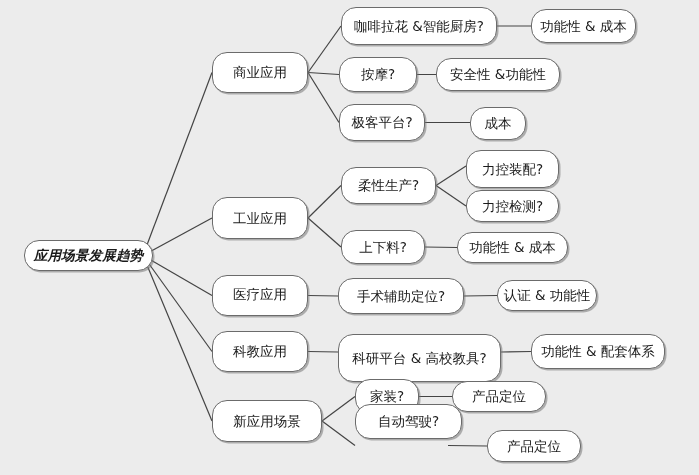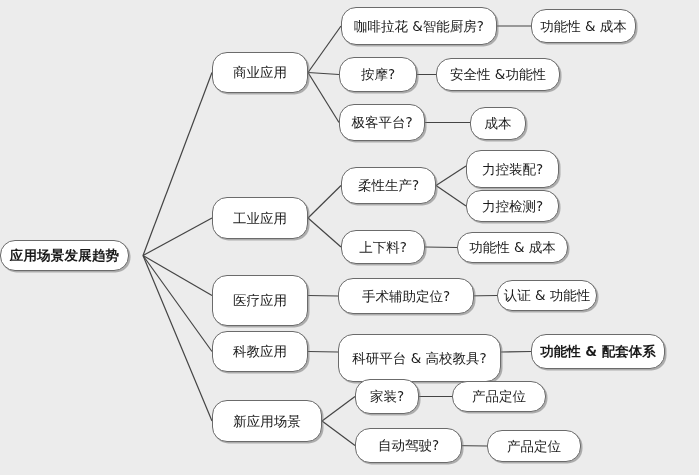--- a/index.html
+++ b/index.html
@@ -72,21 +72,21 @@
       <line x1="143" y1="255.5" x2="212" y2="351.5" stroke="#444444" stroke-width="1.2"></line>
       <line x1="308" y1="351.5" x2="338" y2="352" stroke="#444444" stroke-width="1.2"></line>
       <line x1="501" y1="352" x2="531" y2="351.5" stroke="#444444" stroke-width="1.2"></line>
       <line x1="143" y1="255.5" x2="212" y2="421" stroke="#444444" stroke-width="1.2"></line>
       <line x1="322" y1="421" x2="355" y2="396.5" stroke="#444444" stroke-width="1.2"></line>
       <line x1="419" y1="396.5" x2="452" y2="396.5" stroke="#444444" stroke-width="1.2"></line>
       <line x1="322" y1="421" x2="355" y2="445.5" stroke="#444444" stroke-width="1.2"></line>
       <line x1="448" y1="445.5" x2="487" y2="446" stroke="#444444" stroke-width="1.2"></line>
     </svg>
   <div id="nodes">
-      <div class="node lv0" style="left: 0; top: 240px; width: 129px; height: 31px;">
+      <div class="node lv0" style="left: 24px; top: 240px; width: 129px; height: 31px; font-style: italic;">
         <span class="lbl">应用场景发展趋势</span>
       </div>
       <div class="node lv1" style="left: 212px; top: 52px; width: 96px; height: 41px;">
         <span class="lbl">商业应用</span>
       </div>
       <div class="node lv2" style="left: 341px; top: 7px; width: 156px; height: 38px;">
         <span class="lbl">咖啡拉花 &amp;智能厨房?</span>
       </div>
       <div class="node lv3" style="left: 531px; top: 9px; width: 105px; height: 34px;">
         <span class="lbl">功能性 &amp; 成本</span>
@@ -114,47 +114,47 @@
       </div>
       <div class="node lv3" style="left: 466px; top: 190px; width: 93px; height: 32px;">
         <span class="lbl">力控检测?</span>
       </div>
       <div class="node lv2" style="left: 341px; top: 230px; width: 84px; height: 34px;">
         <span class="lbl">上下料?</span>
       </div>
       <div class="node lv3" style="left: 457px; top: 232px; width: 111px; height: 31px;">
         <span class="lbl">功能性 &amp; 成本</span>
       </div>
-      <div class="node lv1" style="left: 212px; top: 275px; width: 96px; height: 51px;">
+      <div class="node lv1" style="left: 212px; top: 275px; width: 96px; height: 41px; font-family: Liberation Serif, serif;">
         <span class="lbl">医疗应用</span>
       </div>
-      <div class="node lv2" style="left: 338px; top: 278px; width: 136px; height: 36px;">
+      <div class="node lv2" style="left: 338px; top: 278px; width: 126px; height: 36px;">
         <span class="lbl">手术辅助定位?</span>
       </div>
       <div class="node lv3" style="left: 497px; top: 280px; width: 100px; height: 31px;">
         <span class="lbl">认证 &amp; 功能性</span>
       </div>
       <div class="node lv1" style="left: 212px; top: 331px; width: 96px; height: 41px;">
         <span class="lbl">科教应用</span>
       </div>
       <div class="node lv2" style="left: 338px; top: 334px; width: 163px; height: 48px;">
         <span class="lbl">科研平台 &amp; 高校教具?</span>
       </div>
-      <div class="node lv3" style="left: 531px; top: 334px; width: 134px; height: 35px; font-weight: bold;">
+      <div class="node lv3" style="left: 531px; top: 334px; width: 134px; height: 35px;">
         <span class="lbl">功能性 &amp; 配套体系</span>
       </div>
       <div class="node lv1" style="left: 212px; top: 400px; width: 110px; height: 42px;">
         <span class="lbl">新应用场景</span>
       </div>
       <div class="node lv2" style="left: 355px; top: 379px; width: 64px; height: 35px;">
         <span class="lbl">家装?</span>
       </div>
       <div class="node lv3" style="left: 452px; top: 381px; width: 94px; height: 31px;">
         <span class="lbl">产品定位</span>
       </div>
-      <div class="node lv2" style="left: 355px; top: 428px; width: 107px; height: 35px;">
+      <div class="node lv2" style="left: 355px; top: 404px; width: 107px; height: 35px;">
         <span class="lbl">自动驾驶?</span>
       </div>
       <div class="node lv3" style="left: 487px; top: 430px; width: 94px; height: 32px;">
         <span class="lbl">产品定位</span>
       </div>
     </div>
 </div>
 
 </body></html>

